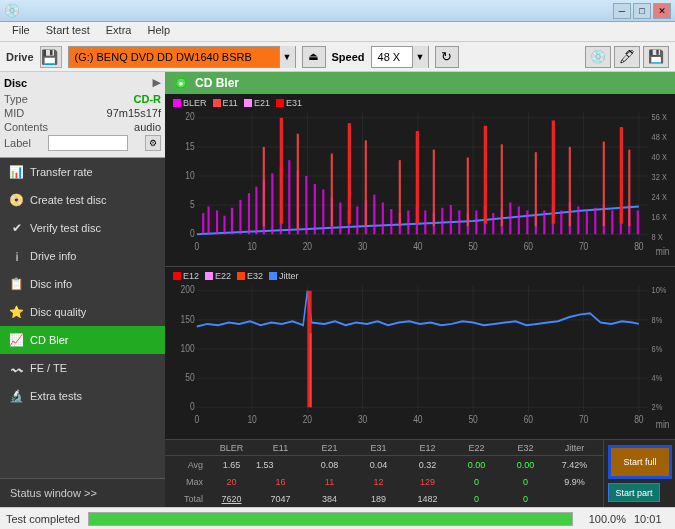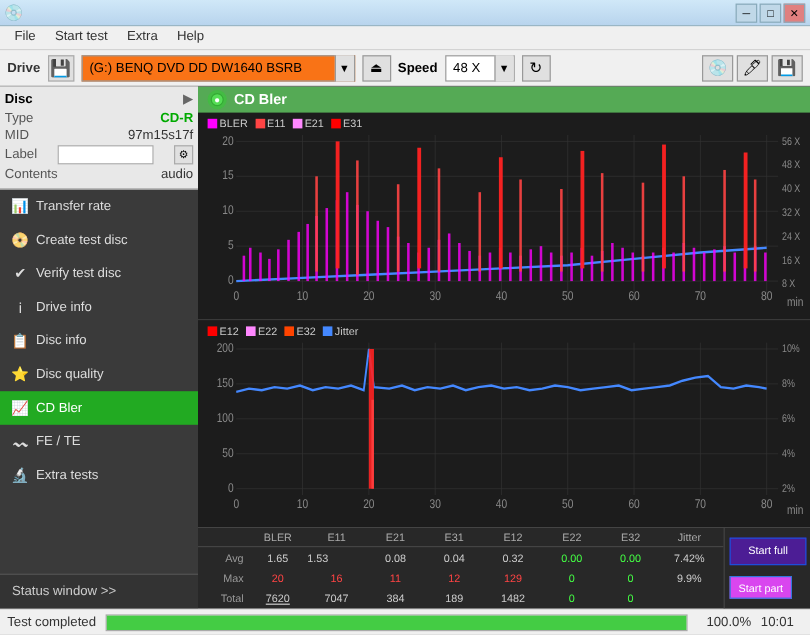--- a/index.html
+++ b/index.html
@@ -117,28 +117,28 @@
         <span class="disc-arrow">▶</span>
       </div>
       <div class="disc-row">
         <span class="disc-key">Type</span>
         <span class="disc-val">CD-R</span>
       </div>
       <div class="disc-row">
         <span class="disc-key">MID</span>
         <span class="disc-val-white">97m15s17f</span>
       </div>
+      <div class="disc-row">
+        <span class="disc-key">Contents</span>
+        <span class="disc-val-white">audio</span>
+      </div>
       <div class="disc-row label-row">
         <span class="disc-key">Label</span>
         <input class="label-input" type="text" value="" style="">
         <div class="label-settings">⚙</div>
-      </div>
-      <div class="disc-row">
-        <span class="disc-key">Contents</span>
-        <span class="disc-val-white">audio</span>
       </div>
     </div>
 
     <div class="sidebar-item">
       <span class="sidebar-item-icon">📊</span>
       <span>Transfer rate</span>
     </div>
     <div class="sidebar-item">
       <span class="sidebar-item-icon">📀</span>
       <span>Create test disc</span>
@@ -455,22 +455,22 @@
           <div style="flex:1; text-align:center; font-size:9px; color:#cccccc;">384</div>
           <div style="flex:1; text-align:center; font-size:9px; color:#cccccc;">189</div>
           <div style="flex:1; text-align:center; font-size:9px; color:#cccccc;">1482</div>
           <div style="flex:1; text-align:center; font-size:9px; color:#44ff44;">0</div>
           <div style="flex:1; text-align:center; font-size:9px; color:#44ff44;">0</div>
           <div style="flex:1; text-align:center; font-size:9px; color:#cccccc;"></div>
         </div>
       </div>
 
       <div style="width:72px; display:flex; flex-direction:column; justify-content:space-around; padding:3px 4px; background:#282828; border-left:1px solid #444;">
-        <button style="background:#4c1d95; border:1px solid #1d4ed8; color:white; font-size:9px; padding:2px 4px; cursor:pointer; width:64px; height:23px;">Start full</button>
-        <button style="background:#d946ef; border:1px solid #3377dd; color:white; font-size:9px; padding:2px 4px; cursor:pointer; width:52px; height:19px;">Start part</button>
+        <button style="background:#a16207; border:3px solid #1d4ed8; color:white; font-size:9px; padding:2px 4px; cursor:pointer; width:64px; height:34px;">Start full</button>
+        <button style="background:#0f766e; border:1px solid #3377dd; color:white; font-size:9px; padding:2px 4px; cursor:pointer; width:52px; height:19px;">Start part</button>
       </div>
     </div>
   </div>
 </div>
 
 <div class="statusbar">
   <span class="statusbar-text">Test completed</span>
   <div class="progress-bar-container">
     <div class="progress-bar-fill" style="width:100%;"></div>
   </div>

